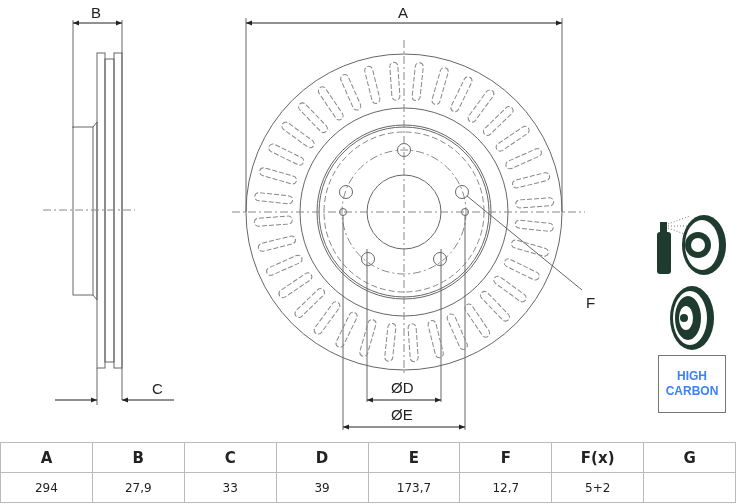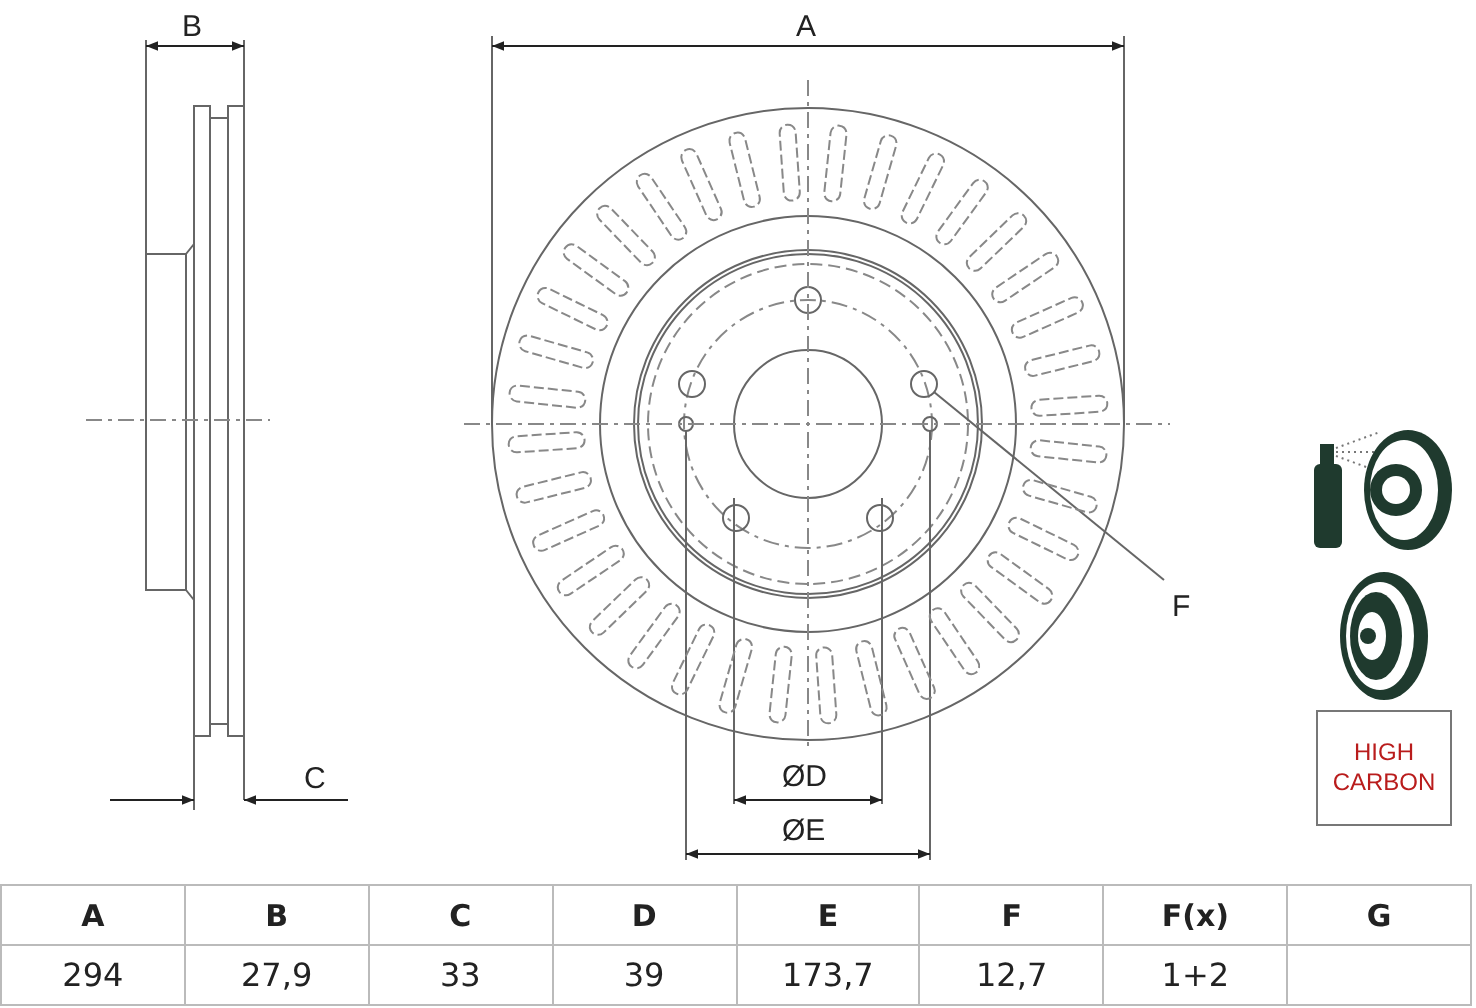--- a/index.html
+++ b/index.html
@@ -3,28 +3,28 @@
   <meta charset="utf-8">
   <style>
     html, body { margin: 0; padding: 0; background: #ffffff; }
     body { width: 738px; height: 504px; position: relative; overflow: hidden;
            font-family: "Liberation Sans", sans-serif; color: #222; }
     #drawing { position: absolute; left: 0; top: 0; width: 738px; height: 440px; }
     .dimlabel { font-family: "Liberation Sans", sans-serif; font-size: 15px; fill: #222; }
     #hc-box { position: absolute; left: 658px; top: 355px; width: 66px; height: 56px;
               border: 1px solid #777; display: flex; flex-direction: column;
               align-items: center; justify-content: center; background: #fff; }
-    #hc-box span { font-family: "Liberation Sans", sans-serif; font-weight: normal;
-                   font-size: 12px; line-height: 15px; color: #b91c1c; }
+    #hc-box span { font-family: "Liberation Sans", sans-serif; font-weight: bold;
+                   font-size: 12px; line-height: 15px; color: #3b82f6; }
     table.spec { position: absolute; left: 0; top: 442px; width: 736px;
                  border-collapse: collapse; table-layout: fixed; }
     table.spec td { border: 1px solid #bbb; text-align: center; height: 29px; padding: 0;
                     font-family: "DejaVu Sans", sans-serif; color: #222; }
     table.spec tr.hdr td { font-weight: bold; font-size: 15px; }
-    table.spec tr.val td { font-size: 16px; }
+    table.spec tr.val td { font-size: 12px; }
   </style>
 </head>
 <body>
 
 <svg id="drawing" viewBox="0 0 738 440" xmlns="http://www.w3.org/2000/svg">
   <defs>
     <marker id="arr" viewBox="0 0 10 10" refX="10" refY="5" markerWidth="9" markerHeight="6" orient="auto-start-reverse">
       <path d="M0,1 L10,5 L0,9 z" fill="#222"></path>
     </marker>
   </defs>
@@ -164,17 +164,17 @@
     <td>F(x)</td>
     <td>G</td>
   </tr>
   <tr class="val">
     <td>294</td>
     <td>27,9</td>
     <td>33</td>
     <td>39</td>
     <td>173,7</td>
     <td>12,7</td>
-    <td>1+2</td>
+    <td>5+2</td>
     <td></td>
   </tr>
 </tbody>
   </table>
 
 </body></html>

